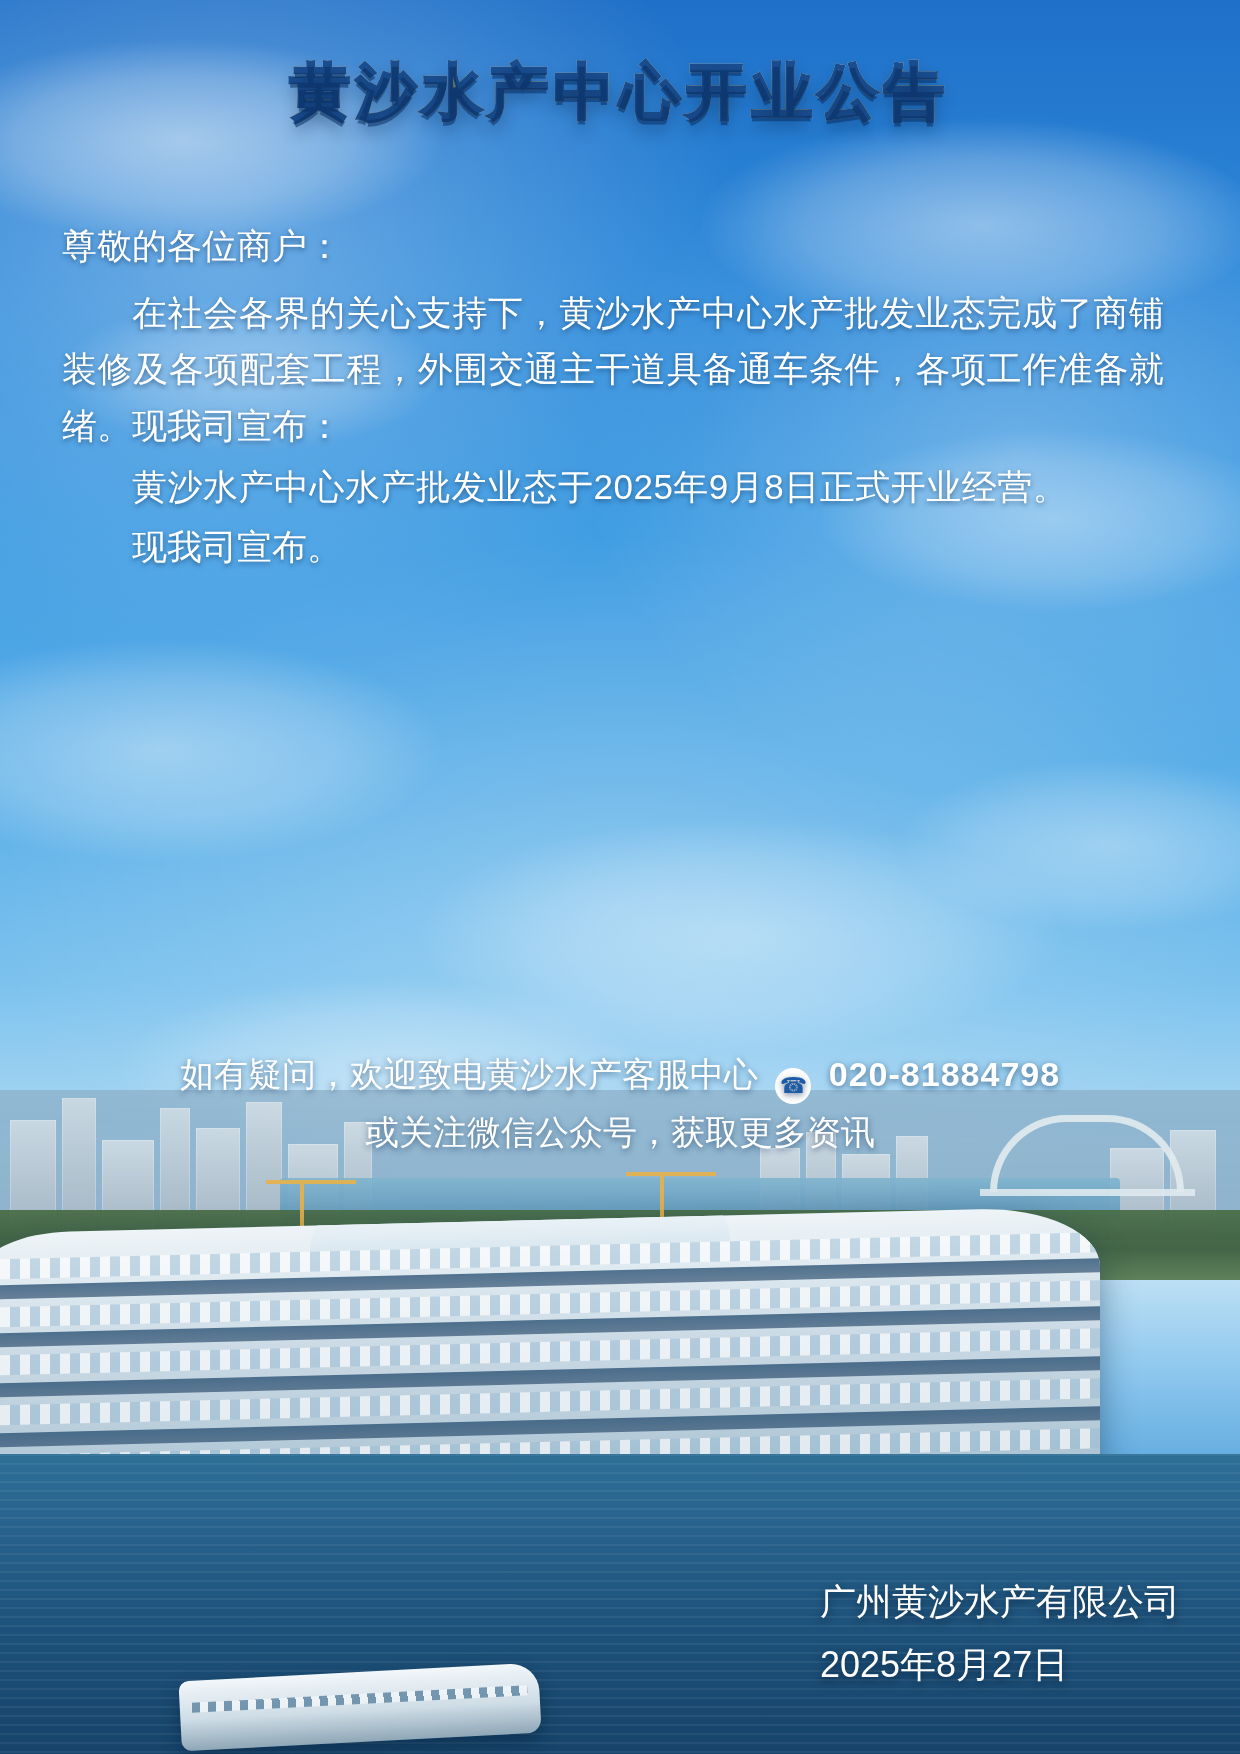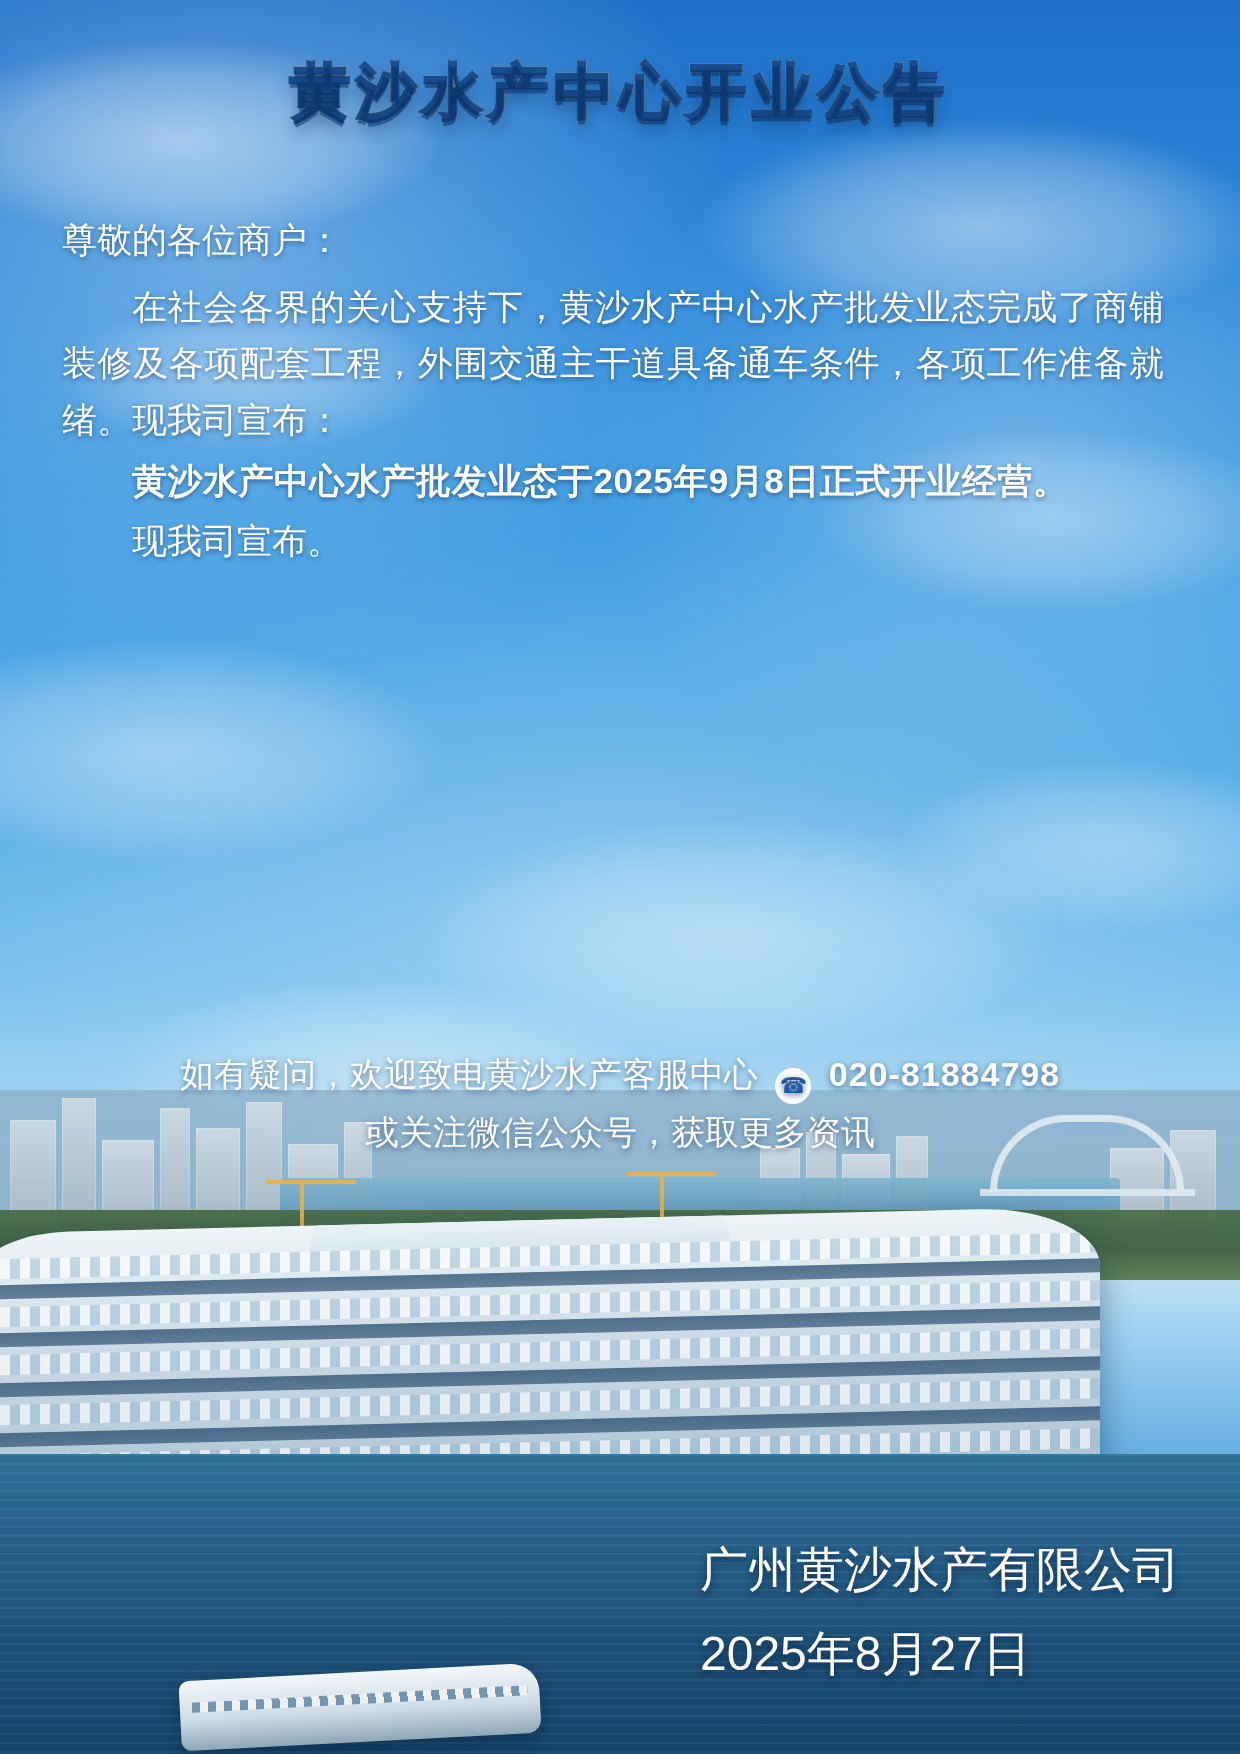--- a/index.html
+++ b/index.html
@@ -206,35 +206,35 @@
     color: transparent;
     -webkit-text-stroke: 3px #1b4f91;
     paint-order: stroke fill;
     text-shadow: 0 5px 0 rgba(10,48,100,0.55), 0 10px 16px rgba(5,30,70,0.45);
     font-family: "DejaVu Sans", "Liberation Sans", sans-serif;
   }
 
   
   .body {
     position: absolute;
-    top: 212px;
+    top: 218px;
     left: 62px;
     width: 1116px;
     font-size: 35px;
     line-height: 1.62;
     text-shadow: 0 2px 5px rgba(8,40,80,0.55);
   }
   .salutation { margin: 0 0 10px 0; }
   .para {
     margin: 0 14px 4px 0;
     text-indent: 2em;
     text-align: justify;
   }
   .para.strong {
-    font-weight: bold;
+    font-weight: normal;
     letter-spacing: 0.5px;
   }
   .contact {
     position: absolute;
     top: 1046px;
     left: 0; right: 0;
     text-align: center;
     font-size: 34px;
     line-height: 1.68;
     text-shadow: 0 2px 6px rgba(8,40,80,0.6);
@@ -253,21 +253,21 @@
     margin: 0 8px;
   }
   .phone-num { font-weight: bold; letter-spacing: 1px; }
 
   
   .signature {
     position: absolute;
     right: 60px;
     bottom: 58px;
     text-align: left;
-    font-size: 48px;
+    font-size: 36px;
     line-height: 1.75;
     text-shadow: 0 3px 8px rgba(5,25,55,0.75);
   }
 </style>
 </head>
 <body>
 
 <div class="poster">
 
   <div class="sky">

